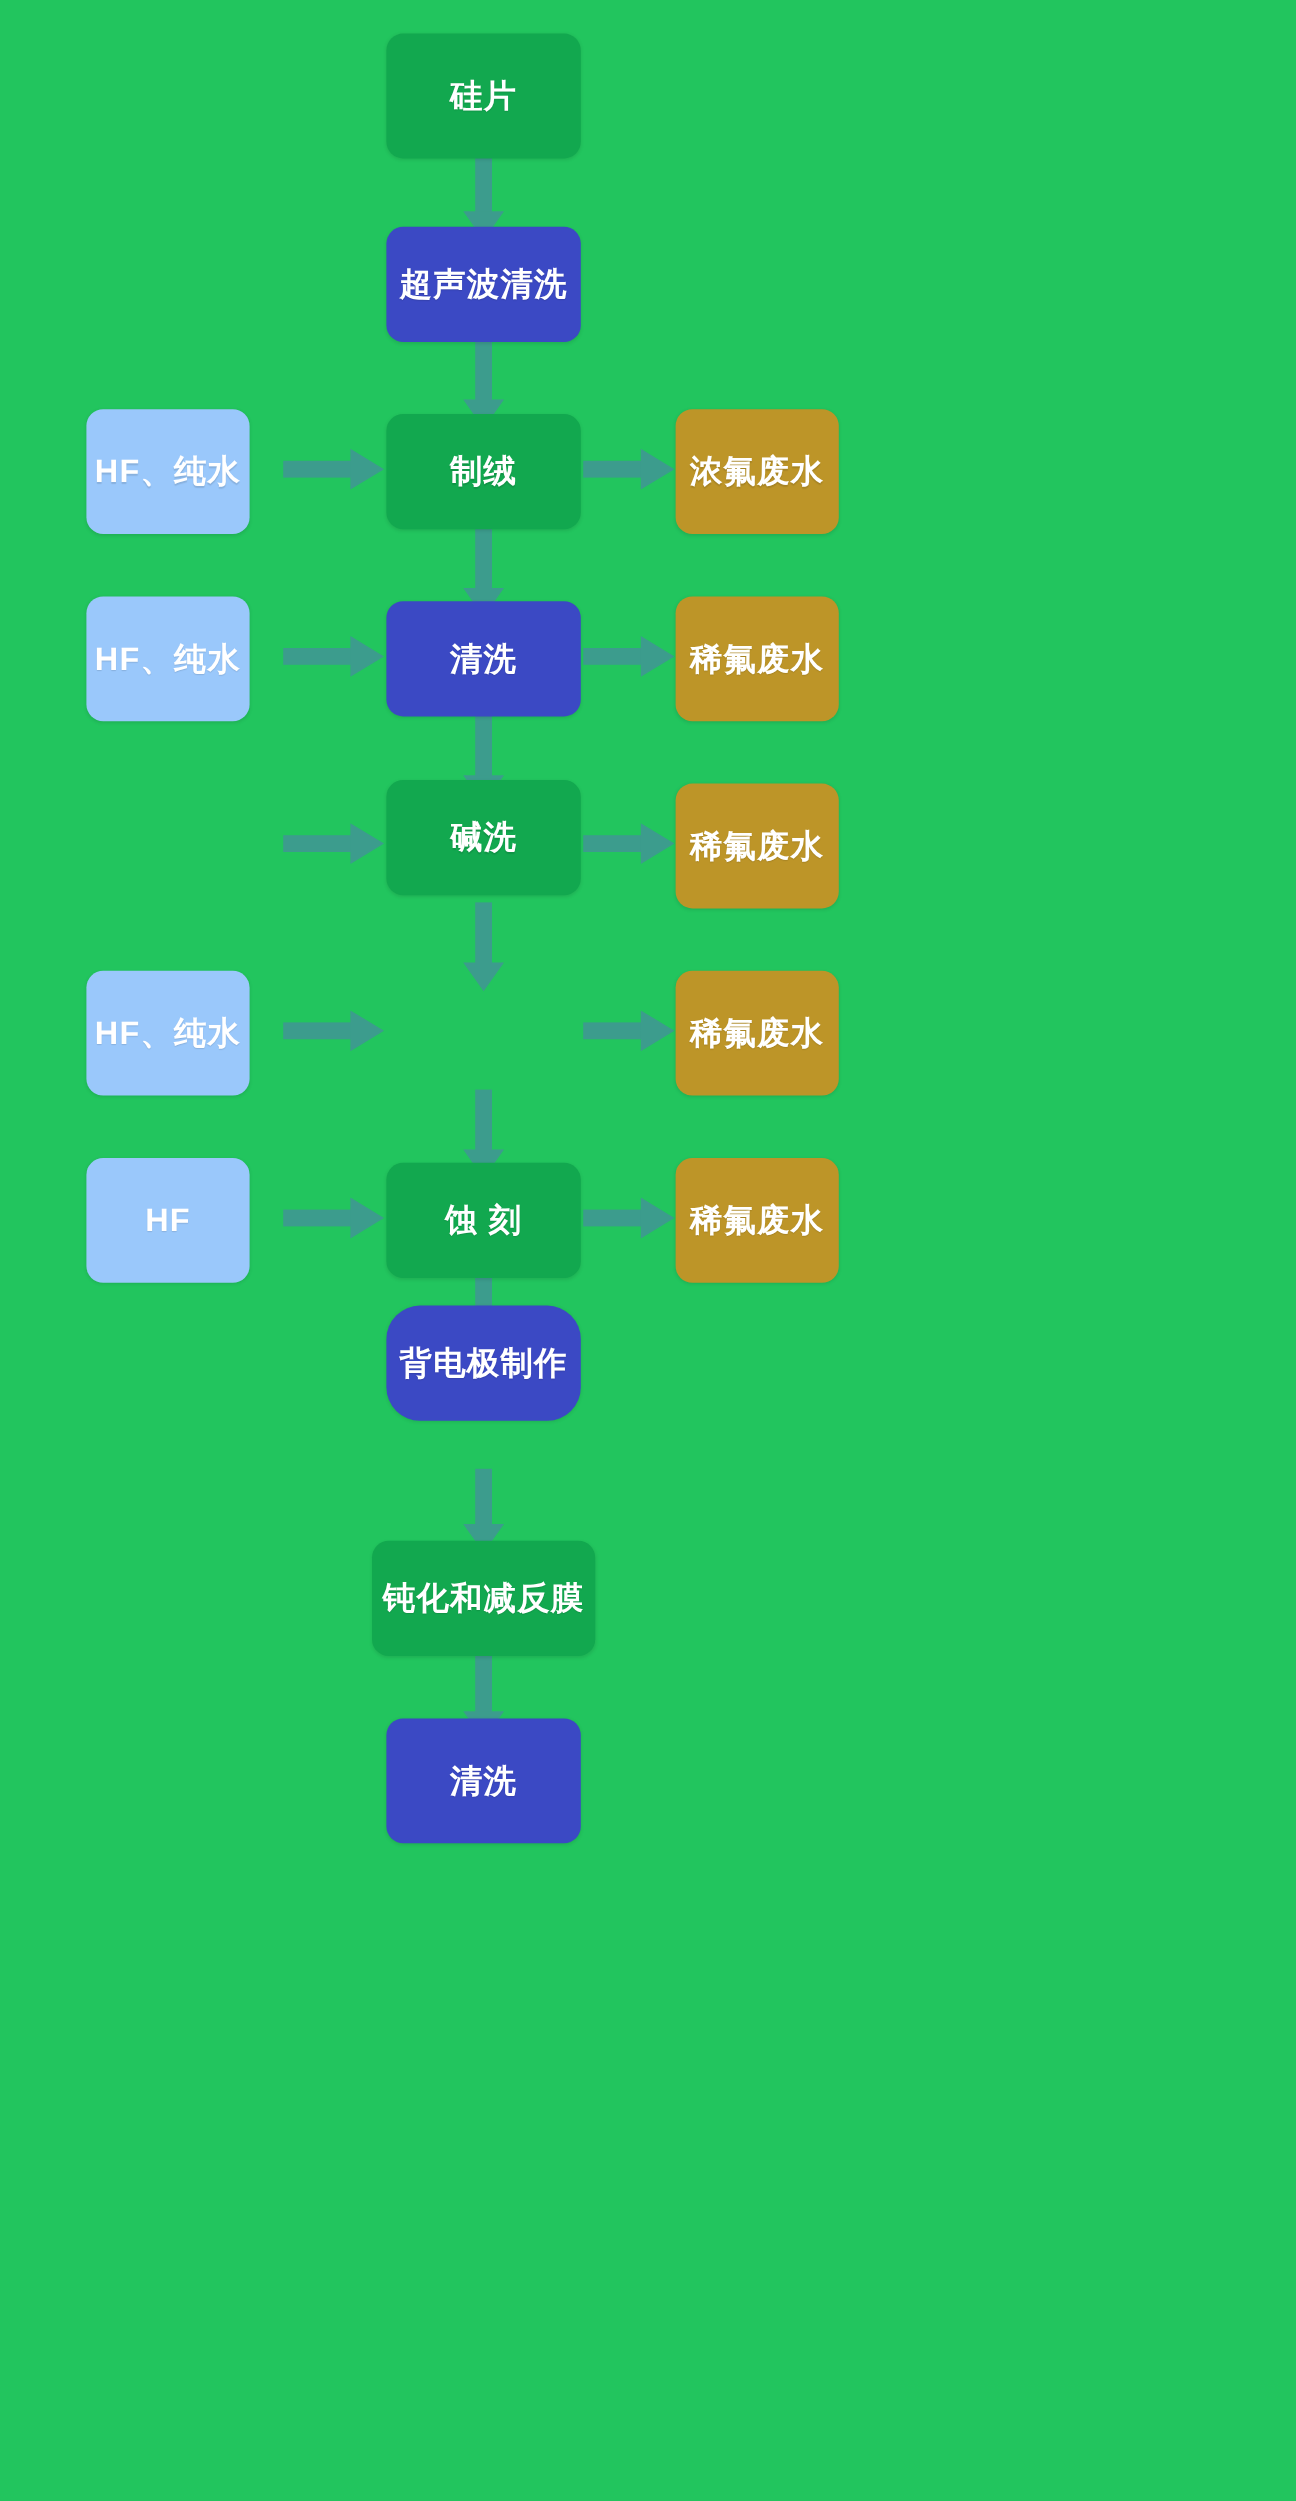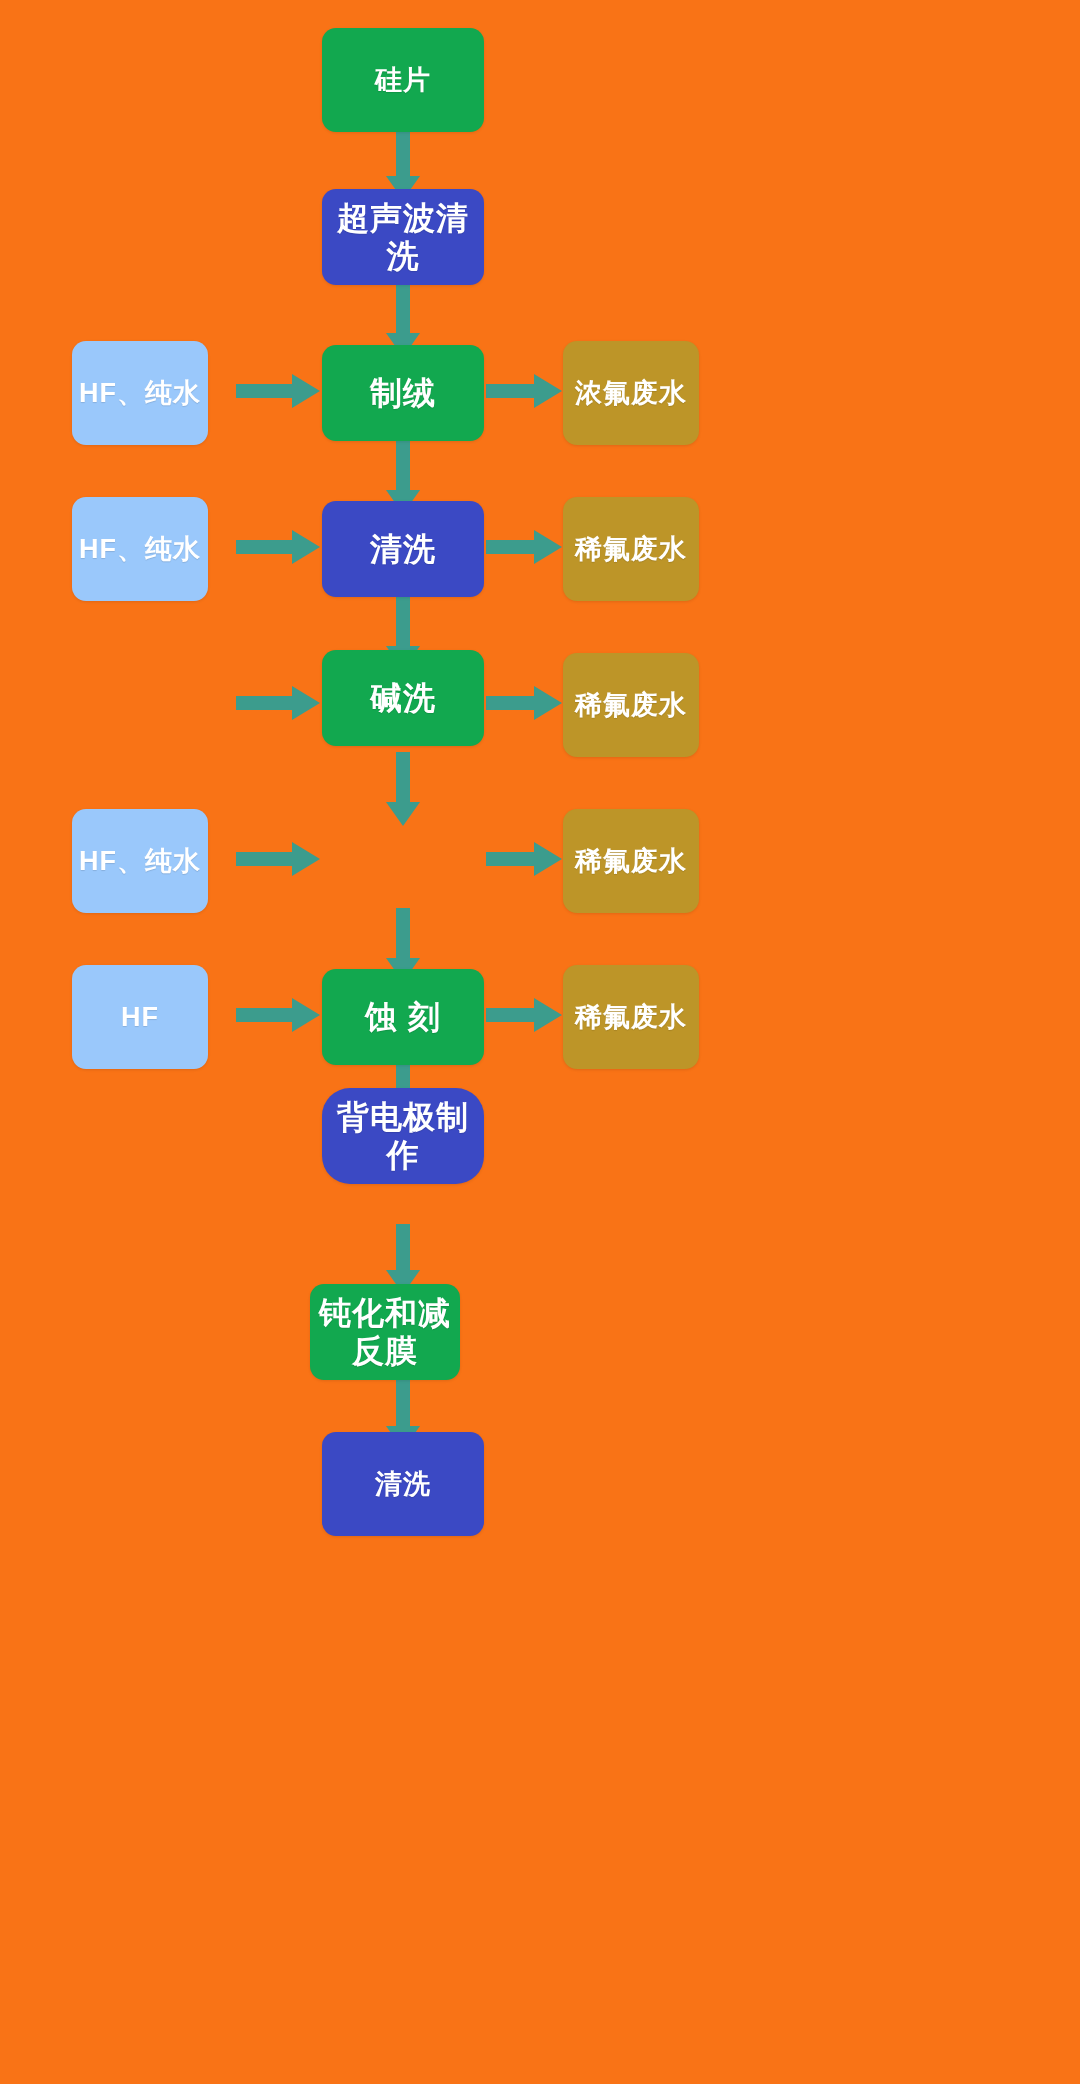--- a/index.html
+++ b/index.html
@@ -7,21 +7,21 @@
     padding: 0;
     background: #ffffff;
   }
   body {
     font-family: "Liberation Sans", "DejaVu Sans", sans-serif;
   }
   #canvas {
     position: relative;
     width: 1080px;
     height: 2084px;
-    background: #f97316;
+    background: #22c55e;
     overflow: hidden;
   }
 
   
   .node {
     position: absolute;
     box-sizing: border-box;
     display: flex;
     align-items: center;
     justify-content: center;
@@ -42,21 +42,21 @@
   .node .label {
     display: block;
     padding: 0 6px;
     text-shadow: 0 1px 1px rgba(0,0,0,0.12);
   }
 
   
   .col-left   { left: 72px;  width: 136px; }
   .col-center { left: 322px; width: 162px; }
   .col-right  { left: 563px; width: 136px; }
-  .h-proc   { height: 96px;  font-size: 32px; }
+  .h-proc   { height: 96px;  font-size: 27px; }
   .h-tall   { height: 104px; font-size: 27px; }
 
   
   .arrow-v {
     position: absolute;
     left: 396px;
     width: 14px;
     background: #3c9c8d;
     z-index: 1;
   }
@@ -139,21 +139,21 @@
 
 
   <div class="node green col-center h-proc" style="top:969px;">
     <span class="label">蚀 刻</span>
   </div>
 
   <div class="node blue col-center h-proc" style="top:1088px;border-radius:28px;">
     <span class="label">背电极制作</span>
   </div>
 
-  <div class="node green col-center h-proc" style="top:1284px; left:310px; width:150px;">
+  <div class="node green col-center h-proc" style="top:1284px; left:310px; width:186px;">
     <span class="label">钝化和减反膜</span>
   </div>
 
   <div class="node blue col-center h-tall" style="top:1432px;">
     <span class="label">清洗</span>
   </div>
 
   <div class="node lblue col-left h-tall" style="top:341px;">
     <span class="label">HF、纯水</span>
   </div>

